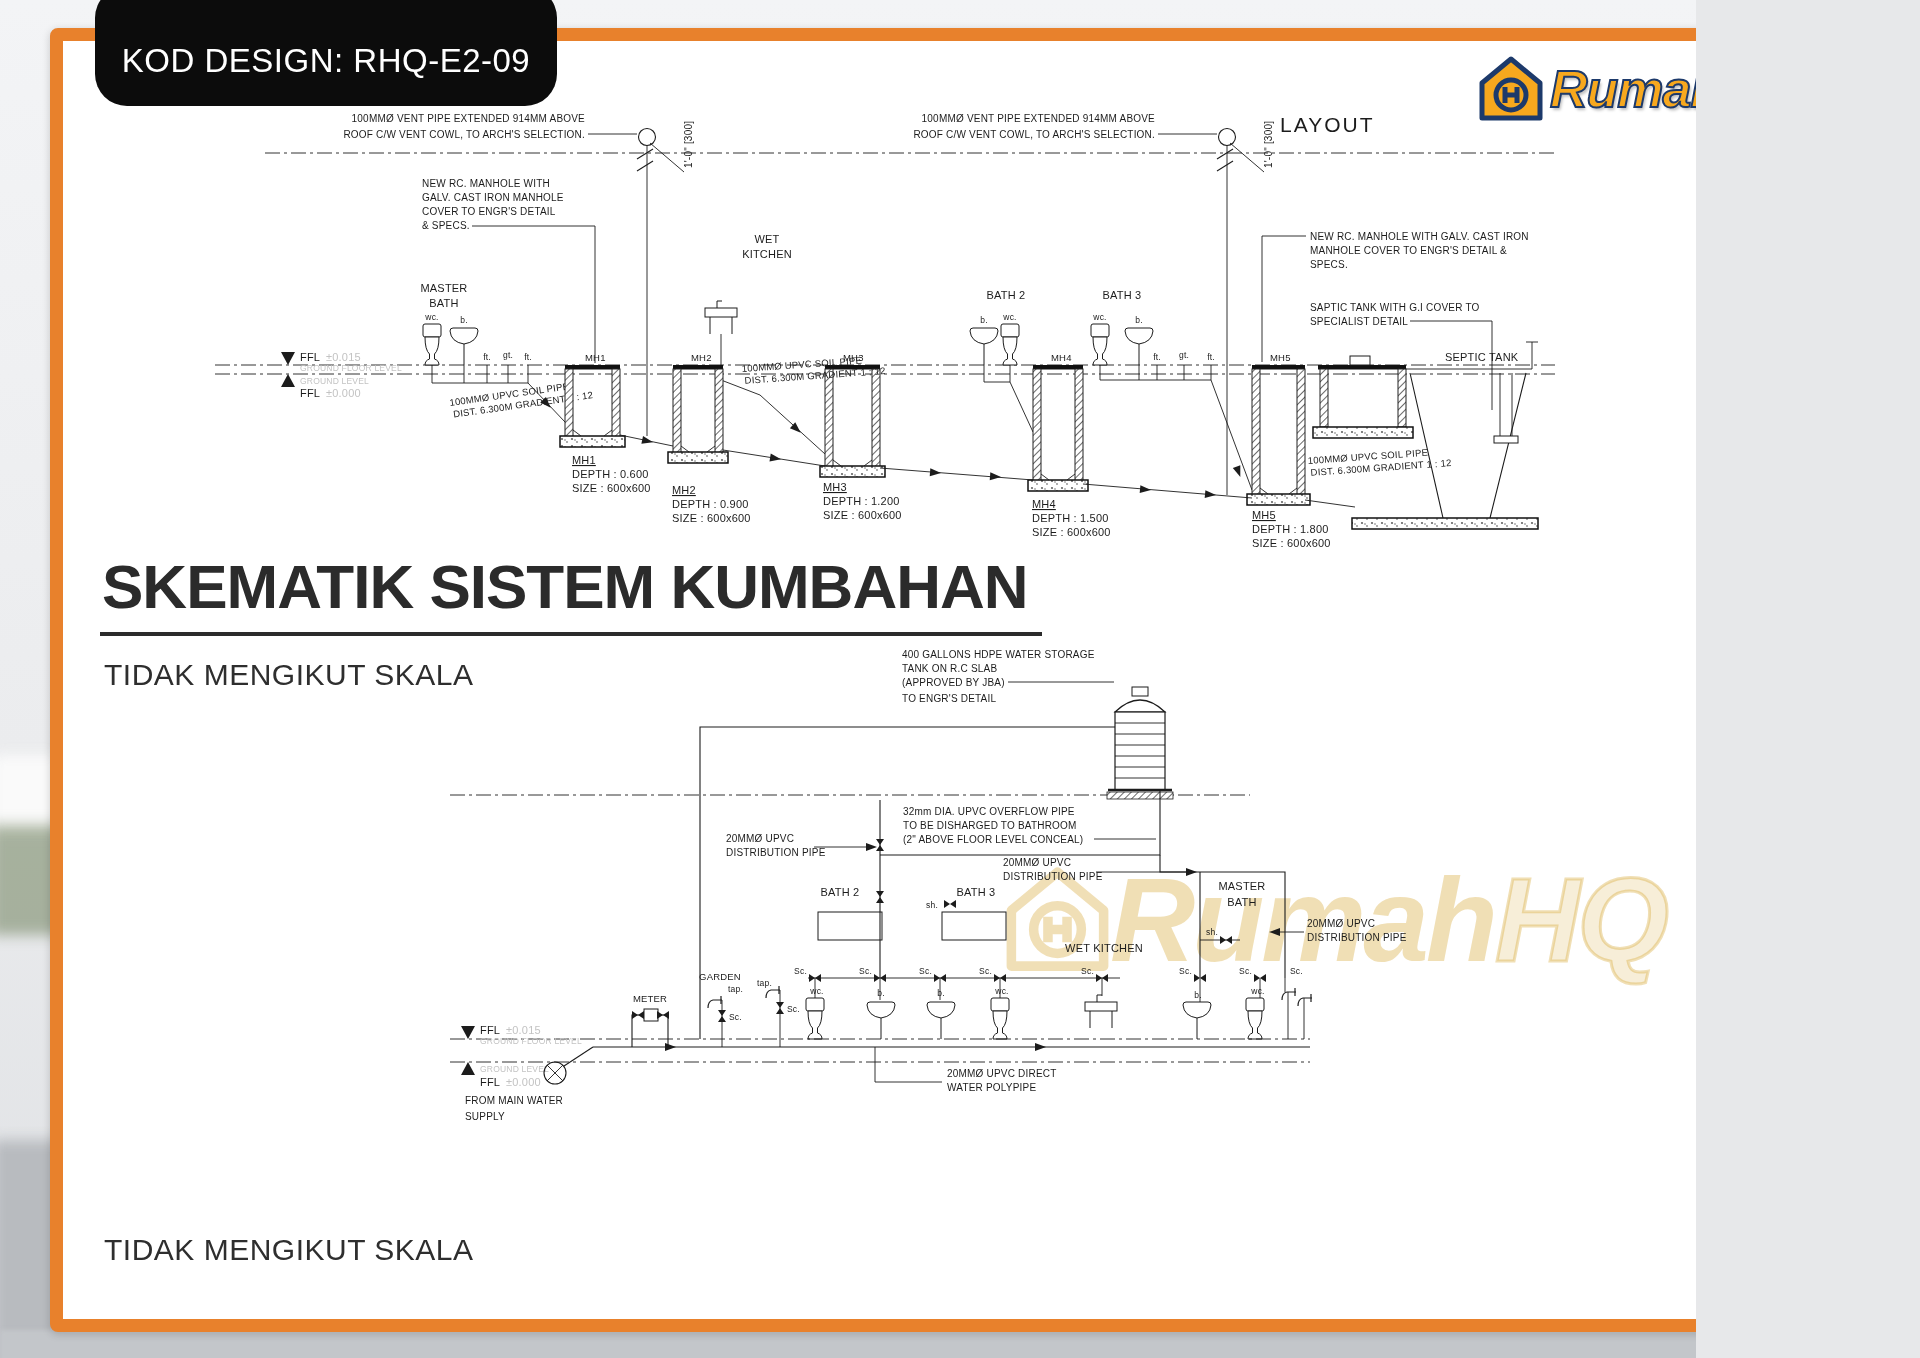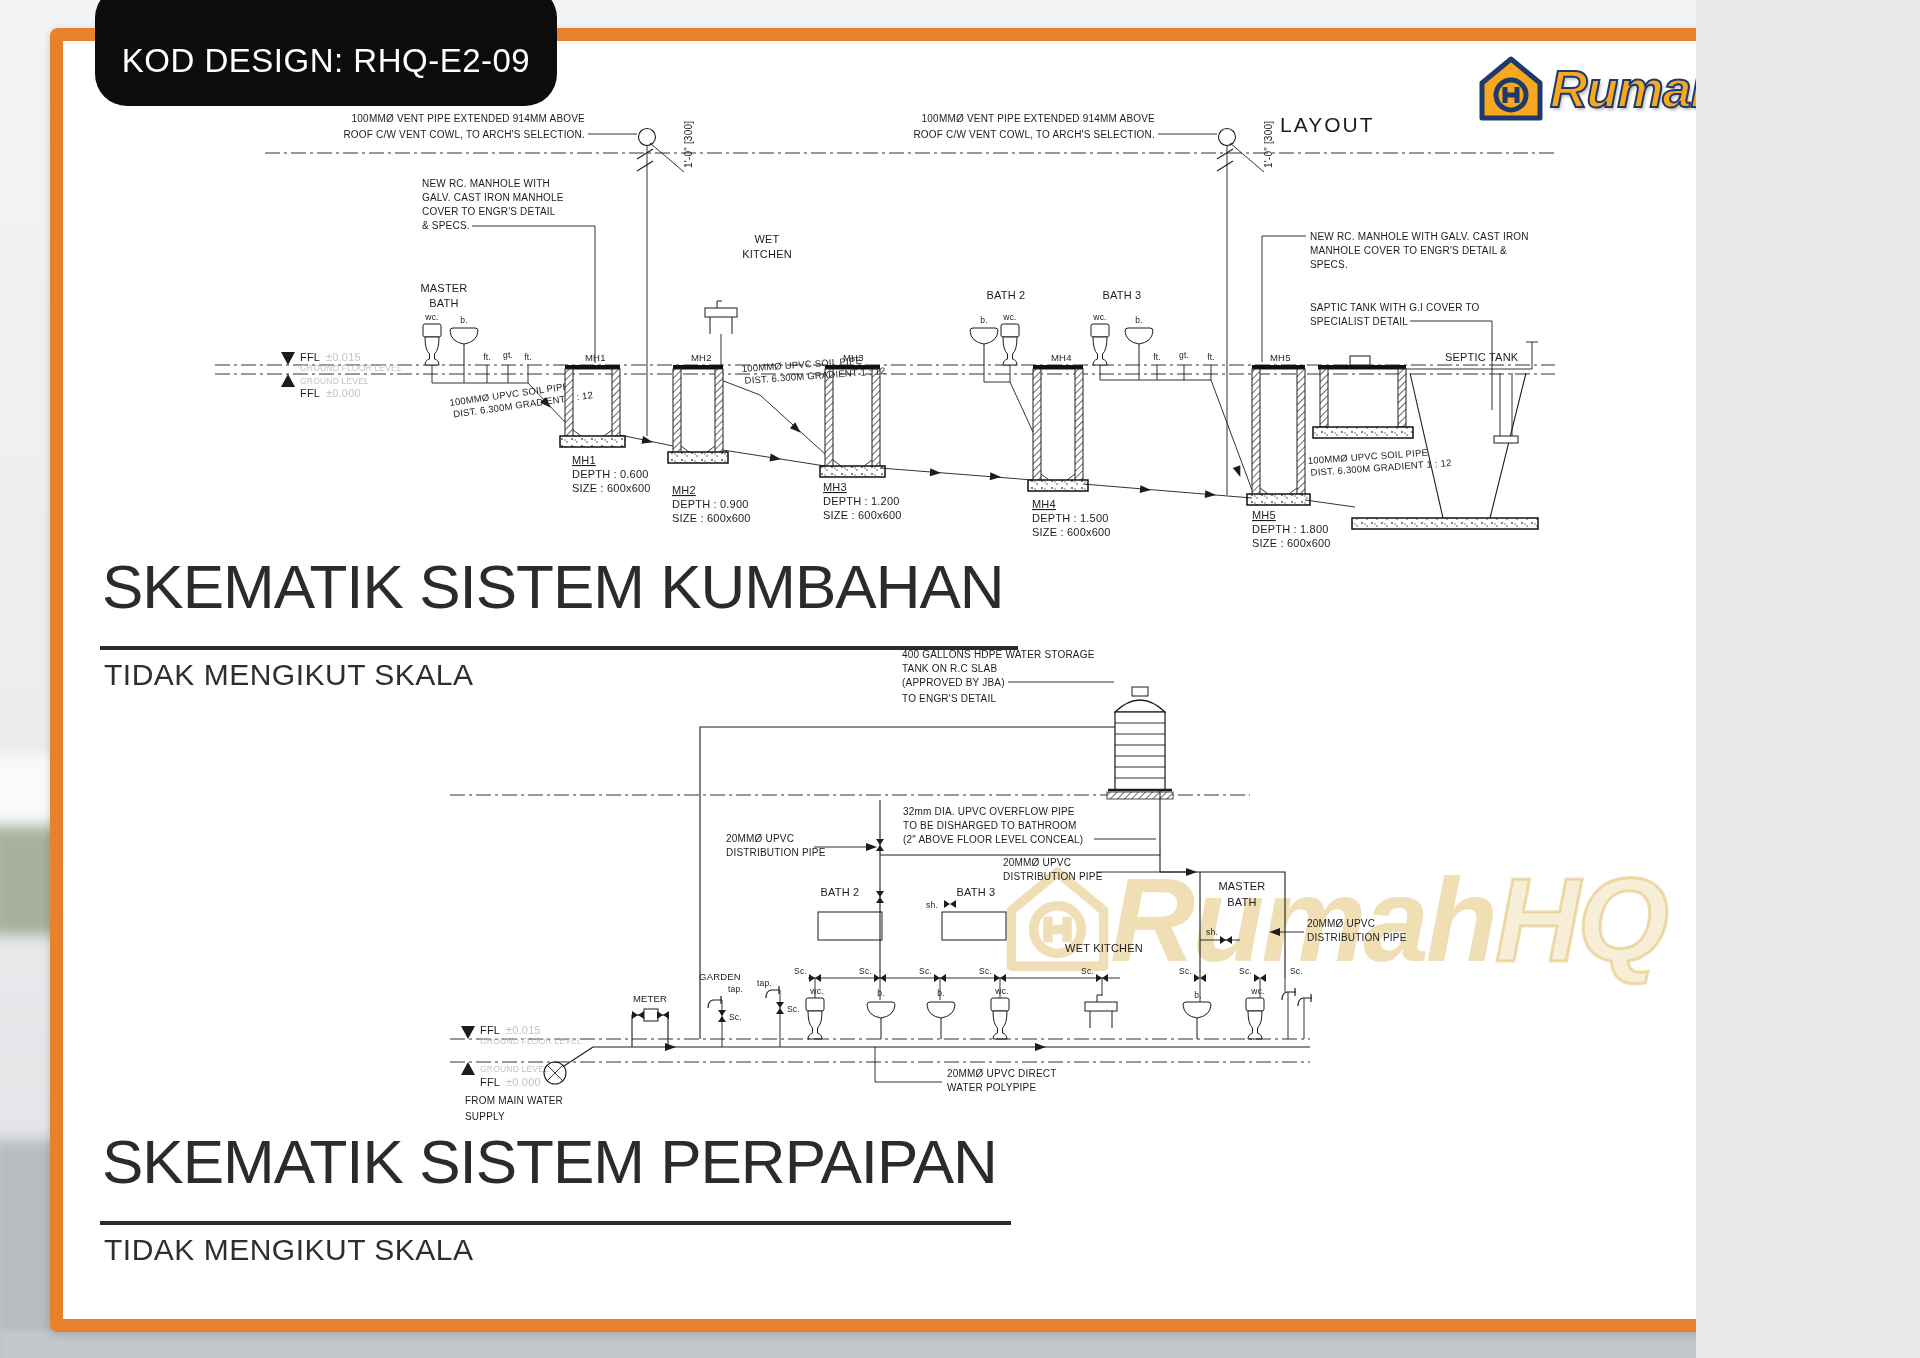--- a/index.html
+++ b/index.html
@@ -14,22 +14,22 @@
   #kodbox{position:absolute;left:95px;top:-14px;width:462px;height:120px;background:#0c0c0c;
           border-radius:32px;z-index:6;display:flex;align-items:flex-end;justify-content:center;}
   #kodbox span{color:#fff;font-size:33px;letter-spacing:.5px;margin-bottom:26px;white-space:nowrap;}
   
   #logo{position:absolute;left:1478px;top:56px;z-index:6;display:flex;align-items:center;}
   #logo .rumah{font-size:52px;font-weight:bold;font-style:italic;color:#f7a81e;letter-spacing:-1px;
                -webkit-text-stroke:2px #1d3a6b;text-shadow:2px 3px 3px rgba(0,0,0,.25);margin-left:6px;}
   #logo .hq{font-size:56px;font-weight:bold;font-style:italic;color:#1d3a6b;margin-left:4px;
             text-shadow:-2px 0 0 #fff,2px 0 0 #fff,0 -2px 0 #fff,0 2px 0 #fff,4px 5px 5px rgba(0,0,0,.35);}
   
-  .big-title{position:absolute;left:100px;font-size:62px;font-weight:normal;color:#2b2b2b;z-index:4;
-             letter-spacing:-1px;border-bottom:4px solid #2b2b2b;padding:0 14px 24px 2px;white-space:nowrap;}
+  .big-title{position:absolute;left:100px;font-size:62px;font-weight:bold;color:#2b2b2b;z-index:4;
+             letter-spacing:-1px;border-bottom:4px solid #2b2b2b;padding:0 14px 10px 2px;white-space:nowrap;}
   .sub-title{position:absolute;left:104px;font-size:30px;color:#2e2e2e;z-index:4;letter-spacing:.5px;white-space:nowrap;text-align:right;}
   
   #watermark{position:absolute;left:1005px;top:852px;z-index:2;display:flex;align-items:center;
              font-style:italic;font-weight:bold;pointer-events:none;}
   #watermark .w1{font-size:118px;color:rgba(212,160,38,.34);letter-spacing:-3px;}
   #watermark .w2{font-size:118px;color:rgba(212,160,38,.18);-webkit-text-stroke:3px rgba(212,160,38,.34);letter-spacing:-3px;}
   svg{position:absolute;z-index:3;overflow:visible;}
   svg text{font-family:"Liberation Sans",sans-serif;fill:#1c1c1c;font-size:11px;letter-spacing:.2px;}
   .t10{font-size:10px;} .t9{font-size:9.5px;} .t8{font-size:8.5px;}
   .gr{fill:#c3c3c3;} .mid{text-anchor:middle;} .end{text-anchor:end;}
@@ -501,16 +501,15 @@
     <text class="t10" x="45" y="480">SUPPLY</text>
   </g>
 
   <g>
     <path class="ln thin" d="M455,407 V442 H522"></path>
     <text class="t10" x="527" y="437">20MMØ UPVC DIRECT</text>
     <text class="t10" x="527" y="451">WATER POLYPIPE</text>
   </g>
 </svg>
 
-<div class="big-title" style="top:1126px;">SKEMATIK SISTEM PERPAIPAN</div>
 <div class="sub-title" style="top:1233px;">TIDAK MENGIKUT SKALA</div>
 
 </div>
 
 </body></html>

